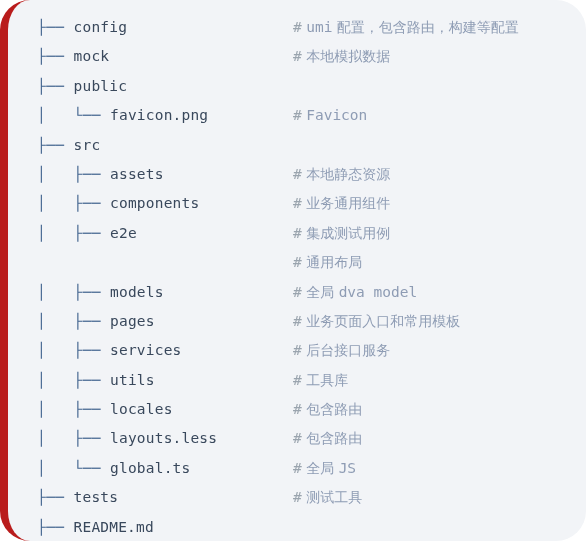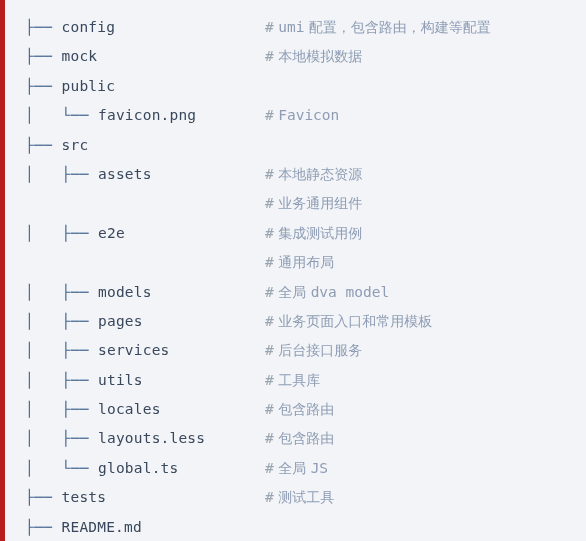--- a/index.html
+++ b/index.html
@@ -12,39 +12,40 @@
     overflow: hidden;
     background: #ffffff;
     font-family: "DejaVu Sans Mono", "Liberation Mono", monospace;
   }
   #tree-block {
     position: relative;
     width: 586px;
     height: 541px;
     box-sizing: border-box;
     background: #f2f4f7;
-    border-left: 5px solid #b91c1c;
-    padding: 13px 0 0 6px;
+    border-left: 8px solid #b91c1c;
+    padding: 13px 0 0 15px;
+    border-radius: 30px;
   }
   .tree-row {
     position: relative;
     height: 29.4px;
     line-height: 29.4px;
     white-space: pre;
     font-size: 14.5px;
   }
   .row-left {
     position: absolute;
     left: 14px;
     top: 0;
     white-space: pre;
   }
   .row-comment {
     position: absolute;
-    left: 254px;
+    left: 270px;
     top: 0;
     white-space: pre;
   }
   .glyph {
     color: #42648f;
     letter-spacing: 0.4px;
   }
   .nodename {
     color: #39485c;
     letter-spacing: 0.2px;
@@ -65,21 +66,21 @@
 </head>
 <body>
 
 <div id="tree-block">
     <div class="tree-row"><span class="row-left"><span class="glyph">├── </span><span class="nodename">config</span></span><span class="row-comment"><span class="hash">#</span><span class="ctext"><span> </span><span class="mono">umi</span><span> 配置，包含路由，构建等配置</span></span></span></div>
     <div class="tree-row"><span class="row-left"><span class="glyph">├── </span><span class="nodename">mock</span></span><span class="row-comment"><span class="hash">#</span><span class="ctext"><span> </span><span class="mono"></span><span>本地模拟数据</span></span></span></div>
     <div class="tree-row"><span class="row-left"><span class="glyph">├── </span><span class="nodename">public</span></span></div>
     <div class="tree-row"><span class="row-left"><span class="glyph">│   └── </span><span class="nodename">favicon.png</span></span><span class="row-comment"><span class="hash">#</span><span class="ctext"><span> </span><span class="mono">Favicon</span><span></span></span></span></div>
     <div class="tree-row"><span class="row-left"><span class="glyph">├── </span><span class="nodename">src</span></span></div>
     <div class="tree-row"><span class="row-left"><span class="glyph">│   ├── </span><span class="nodename">assets</span></span><span class="row-comment"><span class="hash">#</span><span class="ctext"><span> </span><span class="mono"></span><span>本地静态资源</span></span></span></div>
-    <div class="tree-row"><span class="row-comment"><span class="hash">#</span><span class="ctext"><span> </span><span class="mono"></span><span>业务通用组件</span></span></span></div>
+    <div class="tree-row"><span class="row-left"><span class="glyph">│   ├── </span><span class="nodename">components</span></span><span class="row-comment"><span class="hash">#</span><span class="ctext"><span> </span><span class="mono"></span><span>业务通用组件</span></span></span></div>
     <div class="tree-row"><span class="row-left"><span class="glyph">│   ├── </span><span class="nodename">e2e</span></span><span class="row-comment"><span class="hash">#</span><span class="ctext"><span> </span><span class="mono"></span><span>集成测试用例</span></span></span></div>
     <div class="tree-row"><span class="row-comment"><span class="hash">#</span><span class="ctext"><span> </span><span class="mono"></span><span>通用布局</span></span></span></div>
     <div class="tree-row"><span class="row-left"><span class="glyph">│   ├── </span><span class="nodename">models</span></span><span class="row-comment"><span class="hash">#</span><span class="ctext"><span> 全局 </span><span class="mono">dva model</span><span></span></span></span></div>
     <div class="tree-row"><span class="row-left"><span class="glyph">│   ├── </span><span class="nodename">pages</span></span><span class="row-comment"><span class="hash">#</span><span class="ctext"><span> </span><span class="mono"></span><span>业务页面入口和常用模板</span></span></span></div>
     <div class="tree-row"><span class="row-left"><span class="glyph">│   ├── </span><span class="nodename">services</span></span><span class="row-comment"><span class="hash">#</span><span class="ctext"><span> </span><span class="mono"></span><span>后台接口服务</span></span></span></div>
     <div class="tree-row"><span class="row-left"><span class="glyph">│   ├── </span><span class="nodename">utils</span></span><span class="row-comment"><span class="hash">#</span><span class="ctext"><span> </span><span class="mono"></span><span>工具库</span></span></span></div>
     <div class="tree-row"><span class="row-left"><span class="glyph">│   ├── </span><span class="nodename">locales</span></span><span class="row-comment"><span class="hash">#</span><span class="ctext"><span> </span><span class="mono"></span><span>包含路由</span></span></span></div>
     <div class="tree-row"><span class="row-left"><span class="glyph">│   ├── </span><span class="nodename">layouts.less</span></span><span class="row-comment"><span class="hash">#</span><span class="ctext"><span> </span><span class="mono"></span><span>包含路由</span></span></span></div>
     <div class="tree-row"><span class="row-left"><span class="glyph">│   └── </span><span class="nodename">global.ts</span></span><span class="row-comment"><span class="hash">#</span><span class="ctext"><span> 全局 </span><span class="mono">JS</span><span></span></span></span></div>
     <div class="tree-row"><span class="row-left"><span class="glyph">├── </span><span class="nodename">tests</span></span><span class="row-comment"><span class="hash">#</span><span class="ctext"><span> </span><span class="mono"></span><span>测试工具</span></span></span></div>

